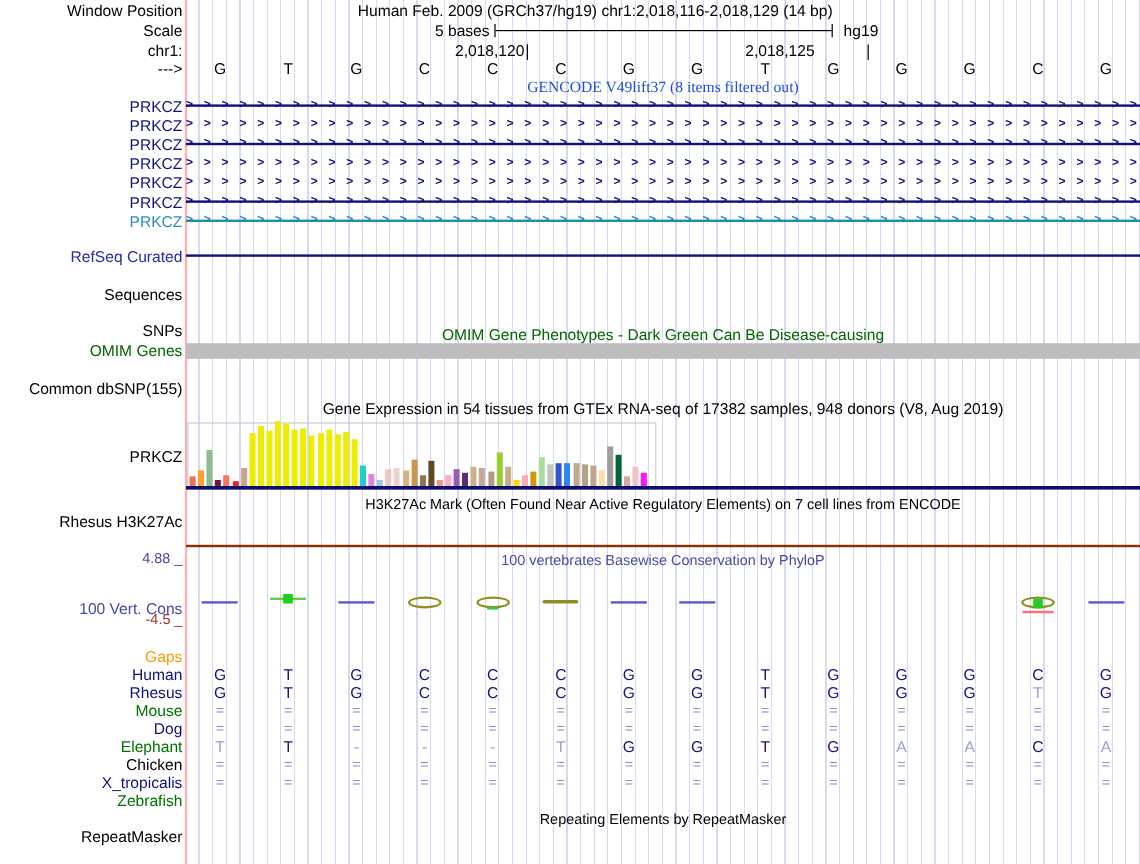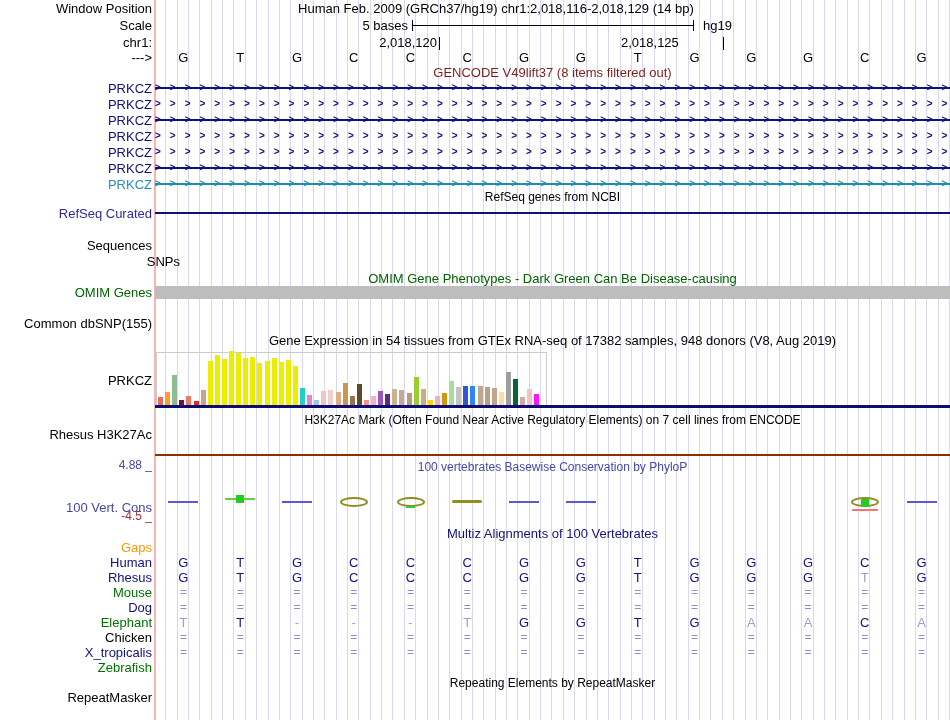--- a/index.html
+++ b/index.html
@@ -53,21 +53,21 @@
       <div style="position: absolute; left: 496.107px; top: 50px; width: 56px; text-align: center;">G</div>
       <div style="position: absolute; left: 552.893px; top: 50px; width: 56px; text-align: center;">G</div>
       <div style="position: absolute; left: 609.679px; top: 50px; width: 56px; text-align: center;">T</div>
       <div style="position: absolute; left: 666.464px; top: 50px; width: 56px; text-align: center;">G</div>
       <div style="position: absolute; left: 723.25px; top: 50px; width: 56px; text-align: center;">G</div>
       <div style="position: absolute; left: 780.036px; top: 50px; width: 56px; text-align: center;">G</div>
       <div style="position: absolute; left: 836.821px; top: 50px; width: 56px; text-align: center;">C</div>
       <div style="position: absolute; left: 893.607px; top: 50px; width: 56px; text-align: center;">G</div>
     </div>
 
-  <div class="ct" style="top:65px;color:#7f1d1d;">GENCODE V49lift37 (8 items filtered out)</div>
+  <div class="ct" style="top:65px;color:#1d4ed8;font-family:Liberation Serif, serif;">GENCODE V49lift37 (8 items filtered out)</div>
   <div id="gene-labels">
       <div style="position: absolute; left: 0px; top: 81px; width: 152px; text-align: right; color: rgb(17, 17, 124);">PRKCZ</div>
       <div style="position: absolute; left: 0px; top: 97px; width: 152px; text-align: right; color: rgb(17, 17, 124);">PRKCZ</div>
       <div style="position: absolute; left: 0px; top: 113px; width: 152px; text-align: right; color: rgb(17, 17, 124);">PRKCZ</div>
       <div style="position: absolute; left: 0px; top: 129px; width: 152px; text-align: right; color: rgb(17, 17, 124);">PRKCZ</div>
       <div style="position: absolute; left: 0px; top: 145px; width: 152px; text-align: right; color: rgb(17, 17, 124);">PRKCZ</div>
       <div style="position: absolute; left: 0px; top: 161px; width: 152px; text-align: right; color: rgb(17, 17, 124);">PRKCZ</div>
       <div style="position: absolute; left: 0px; top: 177px; width: 152px; text-align: right; color: rgb(43, 140, 190);">PRKCZ</div>
     </div>
   <div id="gene-rows">
@@ -91,26 +91,25 @@
       <div class="gene-row" style="position: absolute; left: 155px; top: 162px; width: 795px; height: 12px; overflow: hidden;">
         <div style="position: absolute; left: 0px; right: 0px; top: 5px; height: 2px; background: rgb(17, 17, 124);"></div>
         <div class="arrows" style="position: absolute; left: 0px; top: 0px; white-space: nowrap; color: rgb(17, 17, 124);">&gt;&gt;&gt;&gt;&gt;&gt;&gt;&gt;&gt;&gt;&gt;&gt;&gt;&gt;&gt;&gt;&gt;&gt;&gt;&gt;&gt;&gt;&gt;&gt;&gt;&gt;&gt;&gt;&gt;&gt;&gt;&gt;&gt;&gt;&gt;&gt;&gt;&gt;&gt;&gt;&gt;&gt;&gt;&gt;&gt;&gt;&gt;&gt;&gt;&gt;&gt;&gt;&gt;&gt;</div>
       </div>
       <div class="gene-row" style="position: absolute; left: 155px; top: 178px; width: 795px; height: 12px; overflow: hidden;">
         <div style="position: absolute; left: 0px; right: 0px; top: 5px; height: 2px; background: rgb(29, 143, 174);"></div>
         <div class="arrows" style="position: absolute; left: 0px; top: 0px; white-space: nowrap; color: rgb(29, 143, 174);">&gt;&gt;&gt;&gt;&gt;&gt;&gt;&gt;&gt;&gt;&gt;&gt;&gt;&gt;&gt;&gt;&gt;&gt;&gt;&gt;&gt;&gt;&gt;&gt;&gt;&gt;&gt;&gt;&gt;&gt;&gt;&gt;&gt;&gt;&gt;&gt;&gt;&gt;&gt;&gt;&gt;&gt;&gt;&gt;&gt;&gt;&gt;&gt;&gt;&gt;&gt;&gt;&gt;&gt;</div>
       </div>
     </div>
 
-  <div class="ct t12" style="top:190px;">RefSeq genes from NCBI</div>
   <div class="hline" style="top:212px;height:2px;background:#11117c;"></div>
   <div class="gut" style="top:206px;color:#2b2ba0;">RefSeq Curated</div>
 
   <div class="gut" style="top:238px;">Sequences</div>
-  <div class="gut" style="top:254px;padding-left:28px;">SNPs</div>
+  <div class="gut" style="top:268px;">SNPs</div>
 
   <div class="ct" style="top:271px;color:#006400;">OMIM Gene Phenotypes - Dark Green Can Be Disease-causing</div>
   <div class="hline" style="top:286px;height:13px;background:#bdbdbd;"></div>
   <div class="gut" style="top:285px;color:#006400;">OMIM Genes</div>
 
   <div class="gut" style="top:316px;">Common dbSNP(155)</div>
 
   <div class="ct" style="top:333px;">Gene Expression in 54 tissues from GTEx RNA-seq of 17382 samples, 948 donors (V8, Aug 2019)</div>
   <div class="abs" style="left:156px;top:352px;width:389px;height:54px;border:1px solid #cccccc;"></div>
   <div id="gtex-bars">
@@ -210,21 +209,20 @@
       <div style="position: absolute; left: 849.821px; top: 494px; width: 30px; height: 20px;">
         <div class="loop" style="position: absolute; left: 1px; top: 3px;"></div>
         <div style="position: absolute; left: 11px; top: 5px; width: 8px; height: 8px; background: rgb(34, 204, 34);"></div>
         <div style="position: absolute; left: 2px; top: 15px; width: 26px; height: 2px; background: rgb(255, 112, 112);"></div>
       </div>
       <div style="position: absolute; left: 906.607px; top: 494px; width: 30px; height: 20px;">
         <div style="position: absolute; left: 0px; top: 7px; width: 30px; height: 2px; background: rgb(90, 90, 200);"></div>
       </div>
     </div>
 
-  <div class="ct" style="top:526px;color:#11117c;">Multiz Alignments of 100 Vertebrates</div>
   <div id="alignment">
       <div style="position: absolute; left: 0px; top: 540px; width: 152px; text-align: right; color: rgb(255, 153, 0);">Gaps</div>
       <div style="position: absolute; left: 0px; top: 555px; width: 152px; text-align: right; color: rgb(17, 17, 124);">Human</div>
       <div style="position: absolute; left: 155.393px; top: 555px; width: 56px; text-align: center; color: rgb(17, 17, 124);">G</div>
       <div style="position: absolute; left: 212.179px; top: 555px; width: 56px; text-align: center; color: rgb(17, 17, 124);">T</div>
       <div style="position: absolute; left: 268.964px; top: 555px; width: 56px; text-align: center; color: rgb(17, 17, 124);">G</div>
       <div style="position: absolute; left: 325.75px; top: 555px; width: 56px; text-align: center; color: rgb(17, 17, 124);">C</div>
       <div style="position: absolute; left: 382.536px; top: 555px; width: 56px; text-align: center; color: rgb(17, 17, 124);">C</div>
       <div style="position: absolute; left: 439.321px; top: 555px; width: 56px; text-align: center; color: rgb(17, 17, 124);">C</div>
       <div style="position: absolute; left: 496.107px; top: 555px; width: 56px; text-align: center; color: rgb(17, 17, 124);">G</div>

